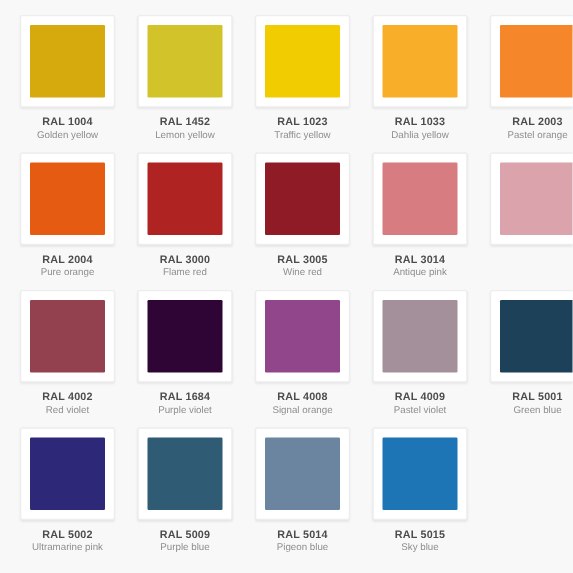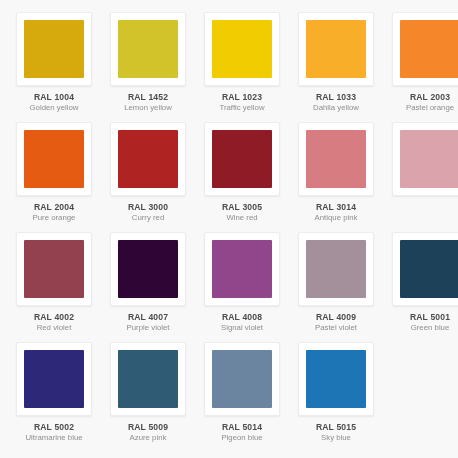--- a/index.html
+++ b/index.html
@@ -151,21 +151,21 @@
       <span class="swatch-name" style="color: rgb(142, 142, 142);">Pure orange</span>
     </div>
   </div>
 
   <div class="swatch-cell">
     <div class="swatch-card" style="background: rgb(255, 255, 255);">
       <div class="swatch-color" title="RAL 3000 Flame red" style="background: rgb(175, 36, 35);"></div>
     </div>
     <div class="swatch-caption">
       <span class="swatch-code" style="color: rgb(76, 76, 76);">RAL 3000</span>
-      <span class="swatch-name" style="color: rgb(142, 142, 142);">Curry red</span>
+      <span class="swatch-name" style="color: rgb(142, 142, 142);">Flame red</span>
     </div>
   </div>
 
   <div class="swatch-cell">
     <div class="swatch-card" style="background: rgb(255, 255, 255);">
       <div class="swatch-color" title="RAL 3005 Wine red" style="background: rgb(142, 27, 38);"></div>
     </div>
     <div class="swatch-caption">
       <span class="swatch-code" style="color: rgb(76, 76, 76);">RAL 3005</span>
       <span class="swatch-name" style="color: rgb(142, 142, 142);">Wine red</span>
@@ -196,32 +196,32 @@
       <span class="swatch-code" style="color: rgb(76, 76, 76);">RAL 4002</span>
       <span class="swatch-name" style="color: rgb(142, 142, 142);">Red violet</span>
     </div>
   </div>
 
   <div class="swatch-cell">
     <div class="swatch-card" style="background: rgb(255, 255, 255);">
       <div class="swatch-color" title="RAL 4007 Purple violet" style="background: rgb(46, 5, 52);"></div>
     </div>
     <div class="swatch-caption">
-      <span class="swatch-code" style="color: rgb(76, 76, 76);">RAL 4007</span>
+      <span class="swatch-code" style="color: rgb(76, 76, 76);">RAL 1684</span>
       <span class="swatch-name" style="color: rgb(142, 142, 142);">Purple violet</span>
     </div>
   </div>
 
   <div class="swatch-cell">
     <div class="swatch-card" style="background: rgb(255, 255, 255);">
       <div class="swatch-color" title="RAL 4008 Signal violet" style="background: rgb(145, 69, 139);"></div>
     </div>
     <div class="swatch-caption">
       <span class="swatch-code" style="color: rgb(76, 76, 76);">RAL 4008</span>
-      <span class="swatch-name" style="color: rgb(142, 142, 142);">Signal violet</span>
+      <span class="swatch-name" style="color: rgb(142, 142, 142);">Signal orange</span>
     </div>
   </div>
 
   <div class="swatch-cell">
     <div class="swatch-card" style="background: rgb(255, 255, 255);">
       <div class="swatch-color" title="RAL 4009 Pastel violet" style="background: rgb(163, 144, 155);"></div>
     </div>
     <div class="swatch-caption">
       <span class="swatch-code" style="color: rgb(76, 76, 76);">RAL 4009</span>
       <span class="swatch-name" style="color: rgb(142, 142, 142);">Pastel violet</span>
@@ -237,31 +237,31 @@
       <span class="swatch-name" style="color: rgb(142, 142, 142);">Green blue</span>
     </div>
   </div>
 
   <div class="swatch-cell">
     <div class="swatch-card" style="background: rgb(255, 255, 255);">
       <div class="swatch-color" title="RAL 5002 Ultramarine blue" style="background: rgb(46, 40, 120);"></div>
     </div>
     <div class="swatch-caption">
       <span class="swatch-code" style="color: rgb(76, 76, 76);">RAL 5002</span>
-      <span class="swatch-name" style="color: rgb(142, 142, 142);">Ultramarine blue</span>
+      <span class="swatch-name" style="color: rgb(142, 142, 142);">Ultramarine pink</span>
     </div>
   </div>
 
   <div class="swatch-cell">
     <div class="swatch-card" style="background: rgb(255, 255, 255);">
       <div class="swatch-color" title="RAL 5009 Azure blue" style="background: rgb(47, 91, 117);"></div>
     </div>
     <div class="swatch-caption">
       <span class="swatch-code" style="color: rgb(76, 76, 76);">RAL 5009</span>
-      <span class="swatch-name" style="color: rgb(142, 142, 142);">Azure pink</span>
+      <span class="swatch-name" style="color: rgb(142, 142, 142);">Purple blue</span>
     </div>
   </div>
 
   <div class="swatch-cell">
     <div class="swatch-card" style="background: rgb(255, 255, 255);">
       <div class="swatch-color" title="RAL 5014 Pigeon blue" style="background: rgb(107, 132, 160);"></div>
     </div>
     <div class="swatch-caption">
       <span class="swatch-code" style="color: rgb(76, 76, 76);">RAL 5014</span>
       <span class="swatch-name" style="color: rgb(142, 142, 142);">Pigeon blue</span>

